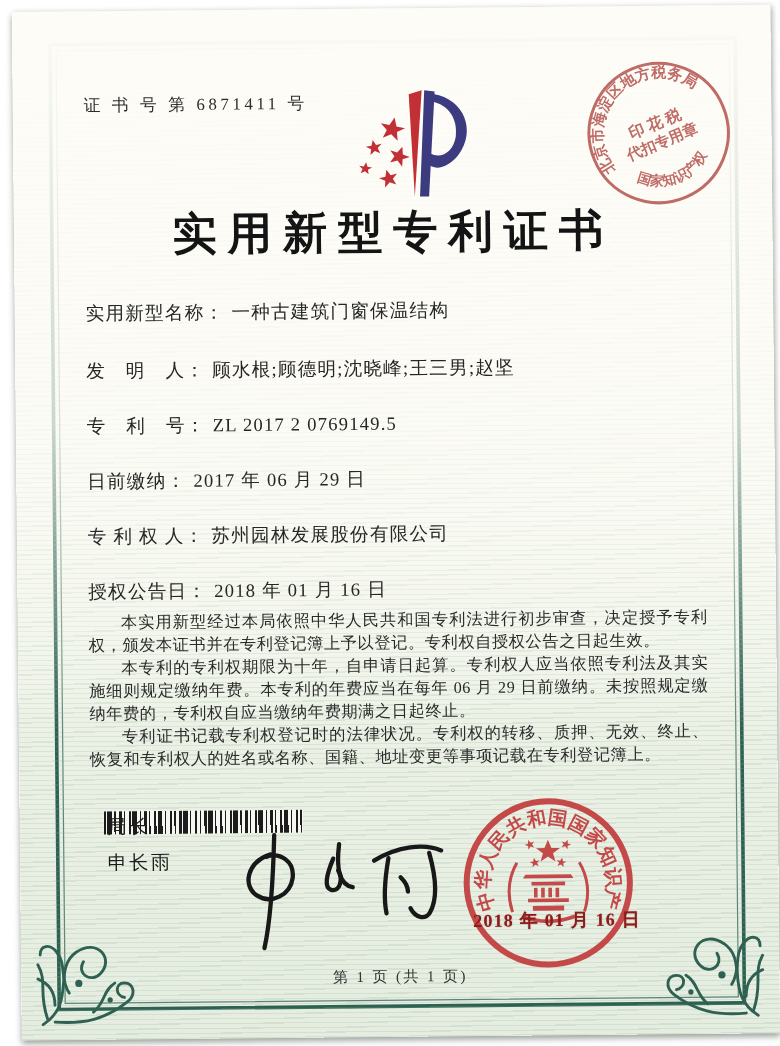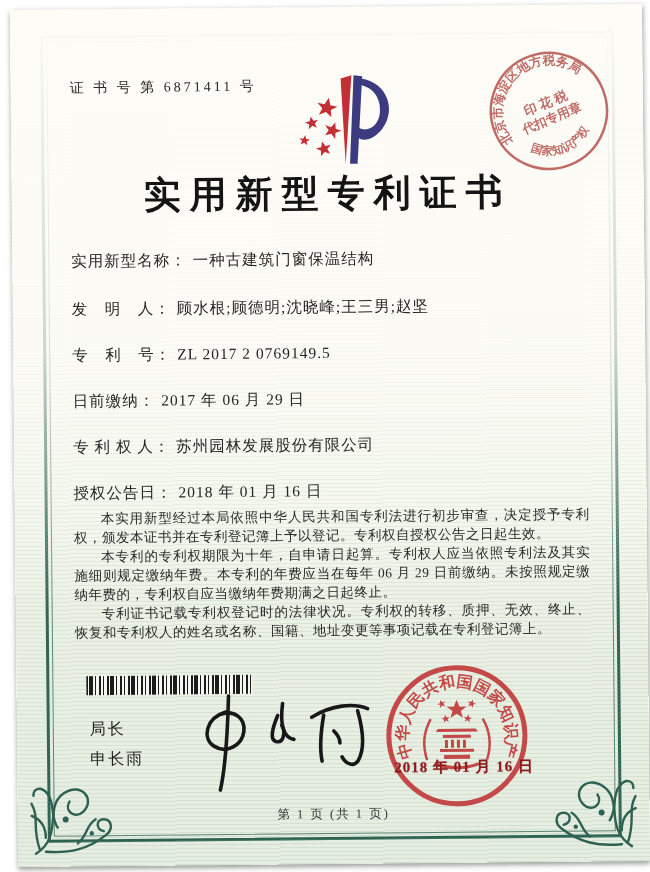--- a/index.html
+++ b/index.html
@@ -49,21 +49,21 @@
   }
   .body-text p{margin:0;text-indent:2em;}
   .barcode{
     position:absolute;left:70px;top:667px;width:166px;height:19px;
     background:repeating-linear-gradient(90deg,
       #1c1c1c 0 2px,#f7f7f2 2px 3px,#1c1c1c 3px 7px,#f7f7f2 7px 9px,
       #1c1c1c 9px 10px,#f7f7f2 10px 13px,#1c1c1c 13px 15px,#f7f7f2 15px 17px,
       #1c1c1c 17px 18px,#f7f7f2 18px 21px);
   }
   .director-block{
-    position:absolute;left:73px;top:705px;
+    position:absolute;left:73px;top:666px;
     font-family:"Liberation Sans","DejaVu Sans",sans-serif;
     font-size:16px;letter-spacing:2px;color:#1d1d1d;line-height:30px;
   }
   .signature{position:absolute;left:165px;top:678px;width:200px;height:120px;}
   .seal{position:absolute;left:354px;top:644px;width:172px;height:172px;}
   .seal-date{
     position:absolute;left:372px;top:752px;width:150px;text-align:center;
     font-size:15px;font-weight:bold;color:#8c1c1c;letter-spacing:1px;
     text-shadow:0 0 1px rgba(140,28,28,.5);
   }

